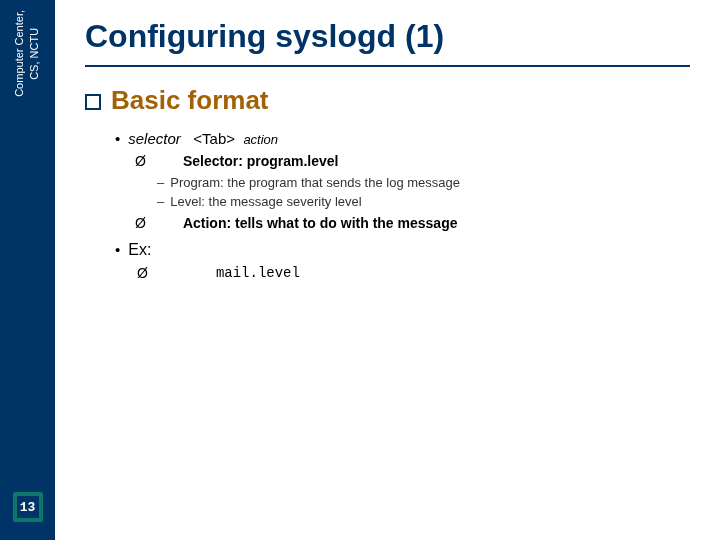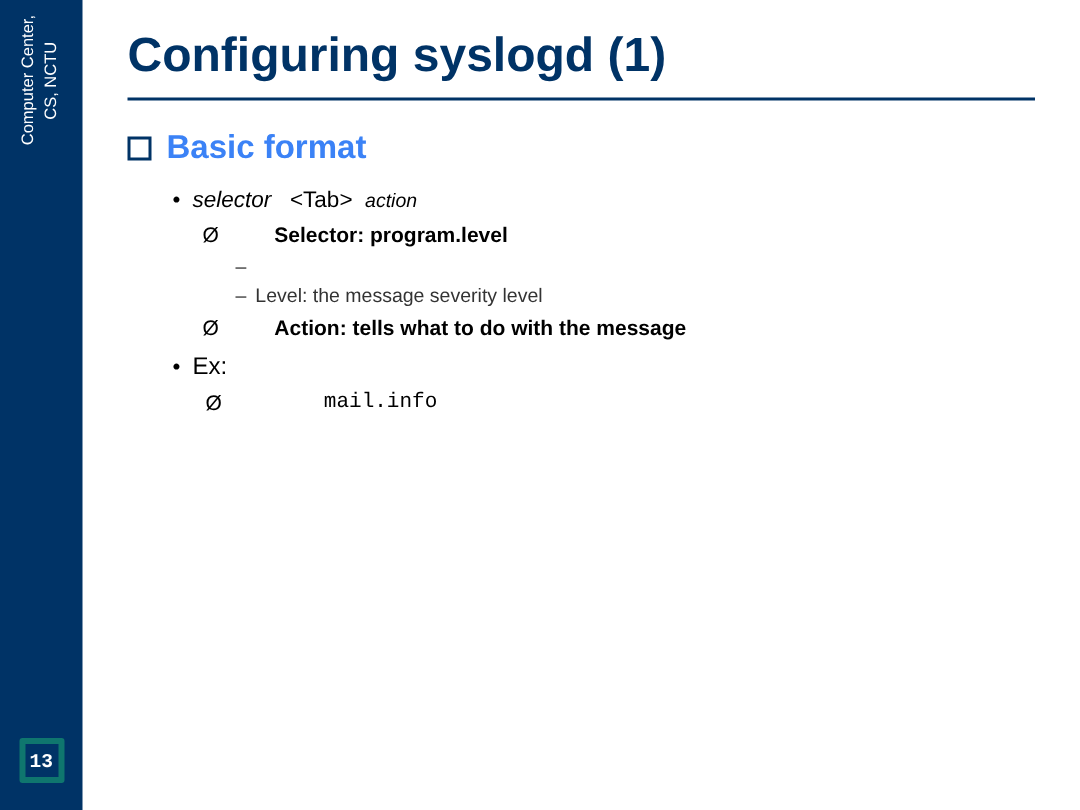--- a/index.html
+++ b/index.html
@@ -89,23 +89,23 @@
       height: 16px;
       border: 2px solid #003366;
       display: inline-block;
       margin-right: 10px;
       flex-shrink: 0;
       position: relative;
       top: 1px;
     }
 
     .section-title {
-      font-size: 22px;
-      font-weight: bold;
-      color: #3b82f6;
+      font-size: 26px;
+      font-weight: bold;
+      color: #a16207;
     }
 
     .bullet-item {
       margin-left: 30px;
       margin-bottom: 10px;
       font-size: 15px;
       color: #000;
     }
 
     .bullet-item-row {
@@ -231,20 +231,21 @@
 
       <div class="arrow-item">
         <span class="arrow-sym">Ø</span>
         <span>
           <span class="bold-text">Selector:  program.level</span>
         </span>
       </div>
 
       <div class="sub-arrow-item">
         <span class="dash-sym">–</span>
+        <span>Program: the program that sends the log message</span>
       </div>
 
       <div class="sub-arrow-item">
         <span class="dash-sym">–</span>
         <span>Level: the message severity level</span>
       </div>
 
       <div class="arrow-item" style="margin-top:6px;">
         <span class="arrow-sym">Ø</span>
         <span>
@@ -254,17 +255,17 @@
     </div>
   </div>
 
   <div class="ex-section">
     <div class="ex-row">
       <span class="bullet-dot">•</span>
       <span>Ex:</span>
     </div>
     <div class="ex-inner">
       <span class="arrow-sym">Ø</span>
-      <span class="monospace">mail.info</span>
+      <span class="monospace">mail.level</span>
     </div>
   </div>
 
 </div>
 
 </body></html>

